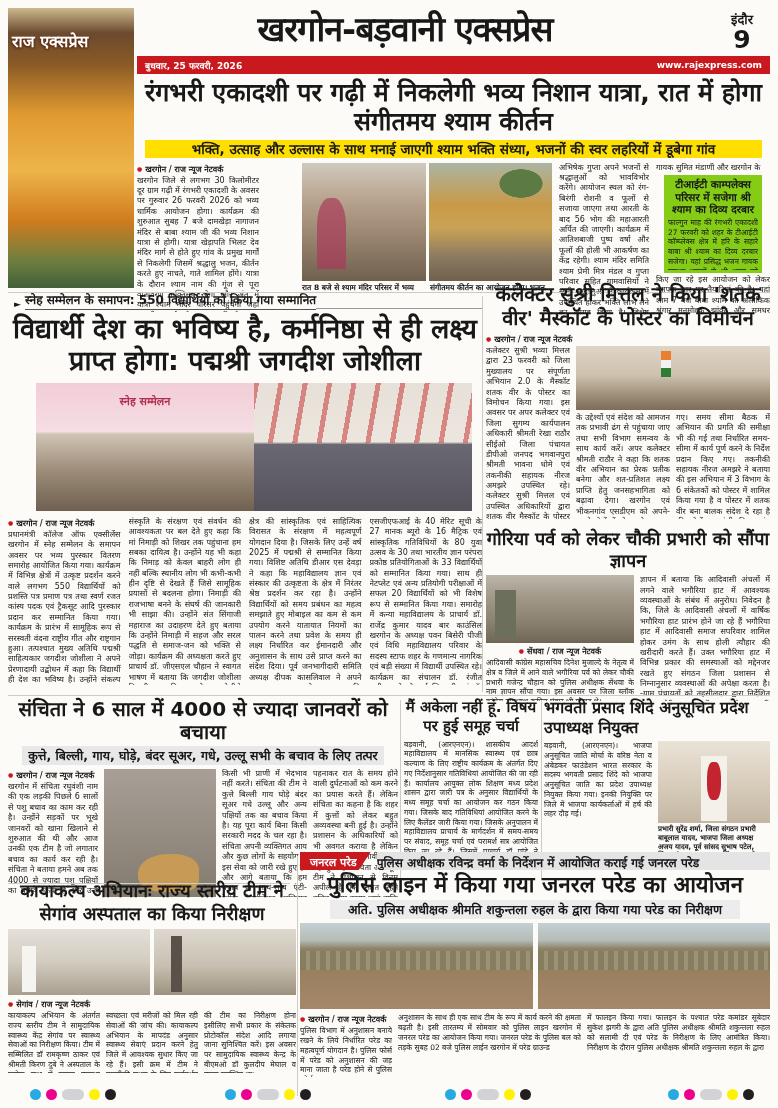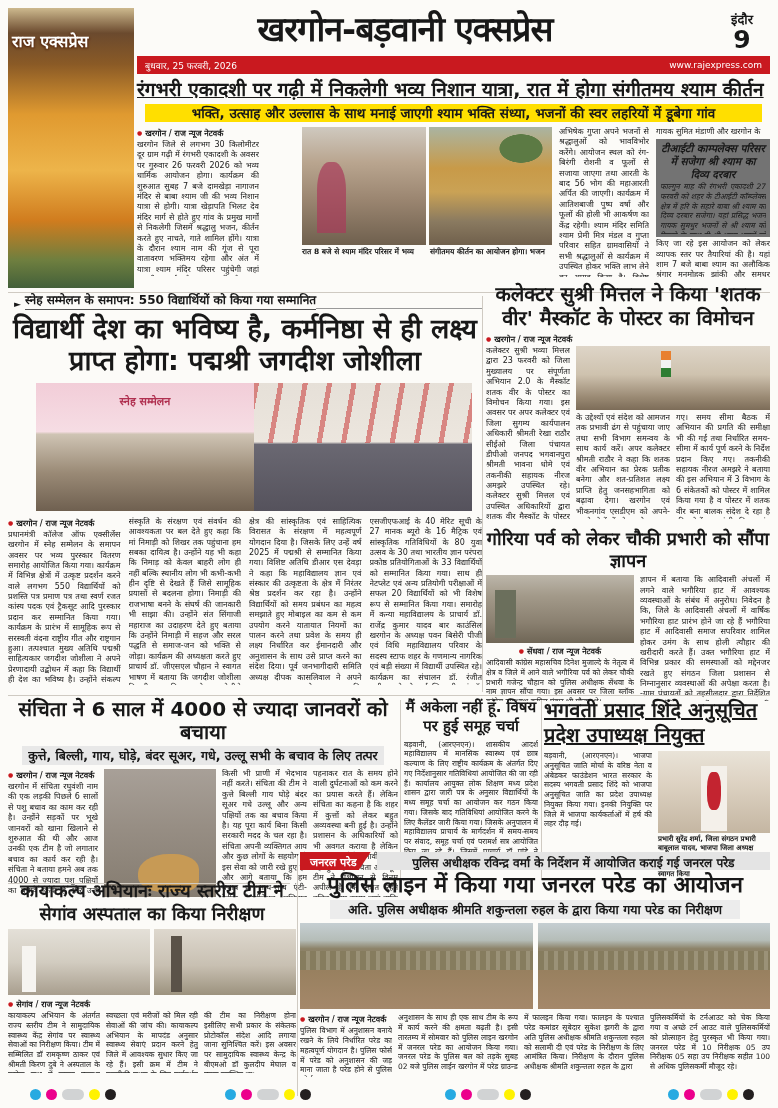--- a/index.html
+++ b/index.html
@@ -10,46 +10,46 @@
   .deity-photo{left:8px;top:8px;width:126px;height:280px;}
   .photo{position:relative;overflow:hidden;background:#b8a890;}
   .ph-deity{background:linear-gradient(180deg,#cdb98e 0%,#6b4a2e 9%,#8a5a26 20%,#e09a30 38%,#edb44a 58%,#d07c1e 76%,#6f7f3f 90%,#43603a 100%);}
   .logo{position:absolute;left:4px;top:22px;width:118px;color:#fff;font-weight:bold;font-size:16px;
         text-shadow:1px 1px 2px #5a2a10,-1px 1px 2px #5a2a10;letter-spacing:0;}
   .mast-title{left:185px;top:5px;width:440px;text-align:center;font-size:34px;font-weight:bold;letter-spacing:-1px;}
   .edition{right:8px;top:10px;width:56px;text-align:center;font-size:13px;font-weight:bold;}
   .pageno{right:8px;top:25px;width:56px;text-align:center;font-size:25px;font-weight:bold;}
   .mast-bar{left:137px;top:56px;width:633px;height:18px;background:#c9191f;color:#fff;display:flex;
             justify-content:space-between;align-items:center;padding:0 8px;box-sizing:border-box;
-            font-size:9px;font-weight:normal;}
+            font-size:9px;font-weight:bold;}
   
   .btext{font-size:8px;line-height:1.3;text-align:justify;overflow:hidden;}
   .byline{font-size:8px;font-weight:bold;white-space:nowrap;overflow:hidden;margin-bottom:2px;}
   .bullet{color:#c9191f;font-size:6px;margin-right:3px;vertical-align:1px;}
   .caption{font-size:7.5px;font-weight:bold;line-height:1.25;}
   .rule{position:absolute;background:#cfcac2;}
   
   .lead{left:137px;top:79px;width:633px;height:214px;}
-  .lead-headline{font-size:19px;font-weight:bold;text-align:left;line-height:1.15;text-decoration:underline;}
+  .lead-headline{font-size:25px;font-weight:bold;text-align:center;line-height:1.15;}
   .lead-subhead{margin:3px 8px 0;background:#ffdf00;font-size:13.5px;font-weight:bold;text-align:center;
                 padding:1px 14px;line-height:1.2;}
   .lead-body{display:flex;gap:7px;margin-top:5px;height:150px;overflow:hidden;}
   .lcol1{flex:0 0 122px;}
   .lphotos{flex:0 0 250px;padding-left:36px;}
   .lphoto-row{display:flex;gap:3px;height:118px;}
   .lphoto-row .photo{flex:1;}
   .ph-crowd1{background:linear-gradient(180deg,#cfc9bf 0%,#b9a58f 30%,#9a8570 62%,#6f604e 100%);}
   .ph-crowd1::after{content:"";position:absolute;left:12%;top:30%;width:24%;height:60%;background:#a83a5a;border-radius:40% 40% 0 0;opacity:.7;}
   .ph-crowd2{background:linear-gradient(180deg,#aab4a2 0%,#c89a48 35%,#caa255 55%,#8a7a60 80%,#70604c 100%);}
   .ph-crowd2::before{content:"";position:absolute;left:55%;top:4%;width:40%;height:28%;background:radial-gradient(ellipse,#5c7a44 60%,transparent 62%);}
   .lcaps{display:flex;gap:6px;margin-top:2px;}
   .lcaps .caption{flex:1;}
   .lcol2{flex:0 0 90px;}
   .lcol3{flex:1;}
-  .bluebox{background:#737373;padding:3px 4px;margin:2px 0;font-style:italic;}
+  .bluebox{background:#84cc16;padding:3px 4px;margin:2px 8px;}
   .bluebox-title{font-size:10.5px;font-weight:bold;text-align:center;line-height:1.2;margin-bottom:2px;}
   .bluebox .btext{font-size:7.5px;}
   
   .sneh{left:8px;top:294px;width:474px;height:400px;}
   .kicker-row{display:flex;align-items:flex-end;height:16px;}
   .kicker-arrow{font-size:9px;margin:0 4px 1px 6px;}
   .kicker-text{font-size:12px;font-weight:bold;border-bottom:1px solid #555;padding-bottom:1px;}
   .kicker-line{flex:1;border-bottom:1px solid #999;margin-bottom:1px;}
   .sneh-headline{font-size:27px;font-weight:bold;text-align:center;line-height:1.18;margin-top:3px;}
   .sneh-photos{display:flex;gap:0;height:128px;margin:6px 10px 0 28px;}
@@ -87,21 +87,21 @@
   .san-row{display:flex;gap:6px;margin-top:4px;height:128px;overflow:hidden;}
   .sc1{flex:0 0 90px;}
   .ph-rescue{flex:0 0 112px;background:linear-gradient(180deg,#a8a098 0%,#978e84 45%,#857c70 100%);}
   .ph-rescue::after{content:"";position:absolute;left:30%;bottom:4%;width:55%;height:30%;background:#c79a55;border-radius:50% 40% 30% 40%;}
   .sc2,.sc3{flex:1;}
   
   .grouptalk{left:404px;top:698px;width:134px;height:184px;}
   .gt-headline{font-size:15px;font-weight:bold;text-align:center;line-height:1.25;}
   .grouptalk .btext{margin-top:4px;height:138px;font-size:7.5px;}
   .bhagwati{left:544px;top:698px;width:226px;height:184px;}
-  .bh-headline{font-size:20px;font-weight:bold;line-height:1.25;text-decoration:underline;}
+  .bh-headline{font-size:16px;font-weight:bold;line-height:1.25;}
   .bh-row{display:flex;gap:6px;margin-top:3px;height:138px;overflow:hidden;}
   .bh-body{flex:1;font-size:7.5px;}
   .bh-right{flex:0 0 112px;}
   .ph-bjp{height:82px;background:linear-gradient(180deg,#e9e3d8 0%,#ddd2c2 40%,#c4b6a2 100%);}
   .ph-bjp::before{content:"";position:absolute;left:38%;top:18%;width:24%;height:80%;background:#f4f0ea;}
   .ph-bjp::after{content:"";position:absolute;left:44%;top:26%;width:12%;height:46%;background:#c32430;border-radius:40%;}
   .bh-caption{font-size:7px;margin-top:2px;}
   
   .kayakalp{left:8px;top:880px;width:288px;height:202px;}
   .kk-headline{font-size:18px;font-weight:bold;text-align:center;line-height:1.25;}
@@ -112,21 +112,21 @@
   .ph-hosp2{background:linear-gradient(180deg,#ded8ce 0%,#c8c0b2 55%,#9c927e 100%);}
   .ph-hosp2::after{content:"";position:absolute;left:12%;top:10%;width:8%;height:85%;background:#5a5248;}
   .kayakalp .byline{margin:3px 0 2px;}
   .kk-cols{display:flex;gap:6px;height:62px;overflow:hidden;}
   .kk-cols .col{flex:1;font-size:7.5px;}
   
   .parade{left:300px;top:852px;width:470px;height:248px;}
   .pr-top{display:flex;height:18px;align-items:stretch;gap:6px;}
   .pr-label{background:#c9191f;color:#fff;font-size:11px;font-weight:bold;padding:2px 14px 0 10px;
             clip-path:polygon(0 0,100% 0,calc(100% - 12px) 100%,0 100%);}
-  .pr-kicker{flex:1;background:#e4e4e4;font-size:12px;font-weight:bold;text-align:center;padding-top:2px;
+  .pr-kicker{flex:1;background:#e4e4e4;font-size:12px;font-weight:bold;padding-top:2px;
              overflow:hidden;white-space:nowrap;}
   .pr-headline{font-size:22px;font-weight:bold;text-align:center;line-height:1.2;margin-top:2px;}
   .pr-subhead{margin:2px 30px 0;background:#ececec;font-size:12.5px;font-weight:bold;text-align:center;padding:1px 0;}
   .pr-photos{display:flex;gap:5px;margin-top:4px;height:86px;}
   .pr-photos .photo{flex:1;}
   .ph-parade{background:linear-gradient(180deg,#c5ced2 0%,#b5bdb8 20%,#8c8268 30%,#98805f 55%,#a5886a 100%);}
   .ph-parade::before{content:"";position:absolute;left:0;top:32%;width:100%;height:22%;
      background:repeating-linear-gradient(90deg,#867c5e 0 6px,#9b9278 6px 10px);}
   .pr-textrow{display:flex;gap:6px;margin-top:4px;height:64px;overflow:hidden;}
   .pc1{flex:0 0 92px;}
@@ -304,21 +304,20 @@
       <div class="photo ph-parade"></div>
       <div class="photo ph-parade"></div>
     </div>
     <div class="pr-textrow">
       <div class="pc1">
         <div class="byline"><span class="bullet">●</span><span>खरगोन / राज न्यूज नेटवर्क</span></div>
         <div class="btext" style="height:52px;">पुलिस विभाग में अनुशासन बनाये रखने के लिये निर्धारित परेड का महत्वपूर्ण योगदान है। पुलिस फोर्स में परेड को अनुशासन की जड़ माना जाता है परेड होने से पुलिस फोर्स</div>
       </div>
       <div class="pc btext">अनुशासन के साथ ही एक साथ टीम के रूप में कार्य करने की क्षमता बढ़ती है। इसी तारतम्य में सोमवार को पुलिस लाइन खरगोन में जनरल परेड का आयोजन किया गया। जनरल परेड के पुलिस बल को तड़के सुबह 02 बजे पुलिस लाईन खरगोन में परेड ग्राउन्ड</div>
       <div class="pc btext">में फालइन किया गया। फालइन के पश्चात परेड कमांडर सूबेदार सुकेश झगरी के द्वारा अति पुलिस अधीक्षक श्रीमति शकुन्तला रुहल को सलामी दी एवं परेड के निरीक्षण के लिए आमंत्रित किया। निरीक्षण के दौरान पुलिस अधीक्षक श्रीमति शकुन्तला रुहल के द्वारा</div>
-      <div class="pc btext">पुलिसकर्मियों के टर्नआउट को चेक किया गया व अच्छे टर्न आउट वाले पुलिसकर्मियों को प्रोत्साहन हेतु पुरस्कृत भी किया गया। जनरल परेड में 10 निरीक्षक 05 उप निरीक्षक 05 सहा उप निरीक्षक सहीत 100 से अधिक पुलिसकर्मी मौजूद रहे।</div>
     </div>
   </div>
 
   <div class="marks m1">
     <span class="mk mc"></span>
       <span class="mk mm"></span>
       <span class="mk mg wide"></span>
       <span class="mk my"></span>
       <span class="mk mkk"></span>
   </div>

